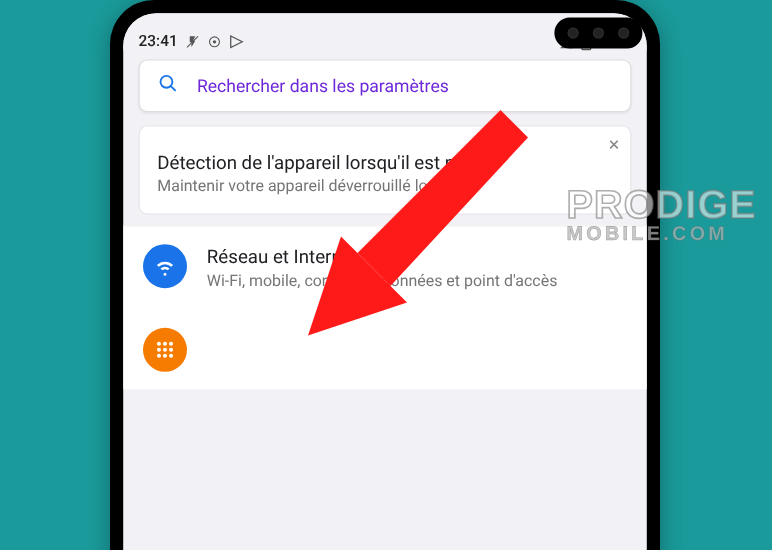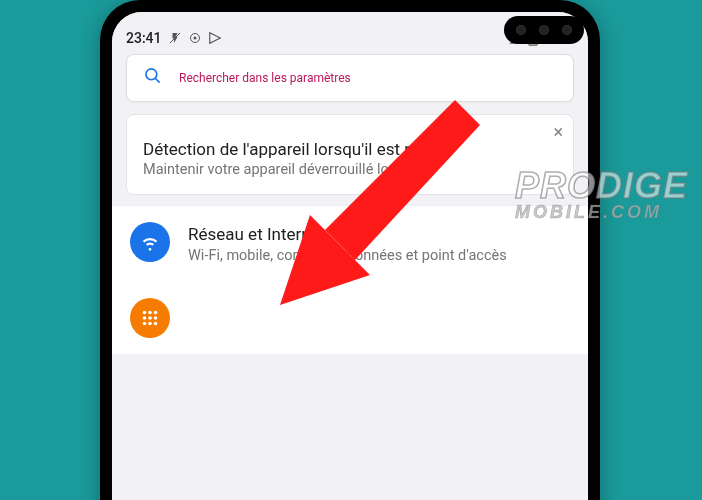--- a/index.html
+++ b/index.html
@@ -63,21 +63,21 @@
     height: 48px;
     border: 1px solid #ddd;
     border-radius: 8px;
     background: #fff;
     display: flex;
     align-items: center;
     padding: 0 16px;
     gap: 16px;
     box-shadow: 0 1px 2px rgba(0,0,0,.05);
   }
-  .search-ph { color: #be185d; font-size: 12px; }
+  .search-ph { color: #6d28d9; font-size: 16px; }
   .card {
     margin: 0 14px 10px;
     background: #fff;
     border: 1px solid #e4e4e8;
     border-radius: 8px;
     padding: 18px 16px 16px;
     position: relative;
   }
   .card .close-x {
     position: absolute;
@@ -128,21 +128,20 @@
   .wm {
     position: absolute;
     right: 14px;
     top: 170px;
     z-index: 9;
     font-family: Impact, Arial Black, sans-serif;
     color: rgba(255,255,255,.55);
     text-align: left;
     letter-spacing: 1px;
     pointer-events: none;
-    font-style: italic;
   }
   .wm .l1 { font-size: 36px; font-weight: 900; line-height: .9; -webkit-text-stroke: 1.5px rgba(120,120,120,.6); }
   .wm .l2 { font-size: 18px; font-weight: 700; color: rgba(180,180,180,.7); -webkit-text-stroke: .5px rgba(100,100,100,.5); letter-spacing: 3px; }
 </style>
 </head>
 <body>
 
 <div class="phone">
   <div class="camera-cutout">
     <span class="lens"></span>

